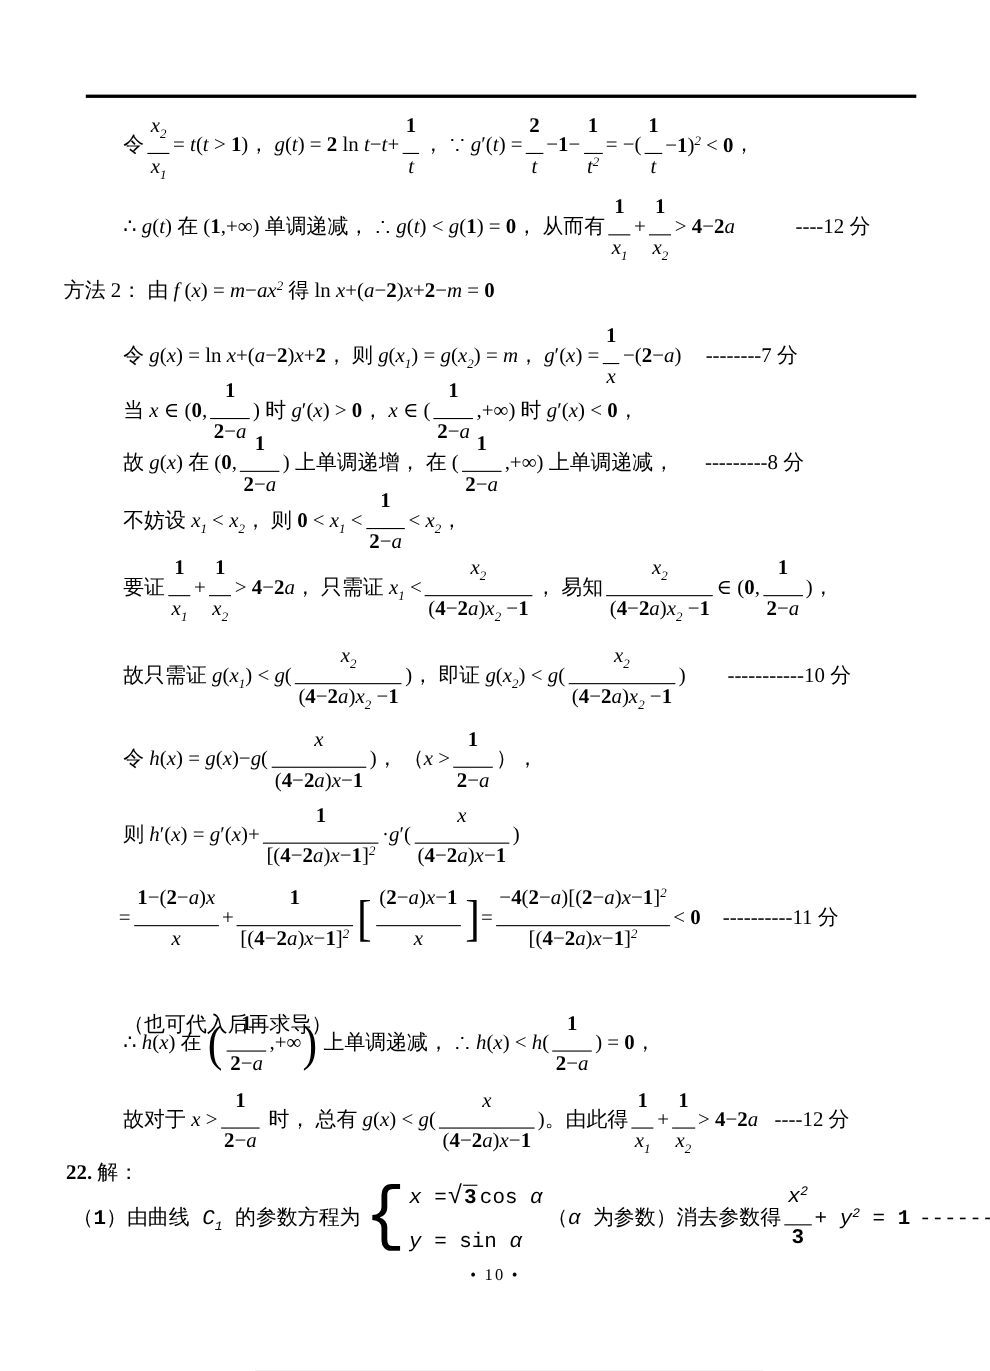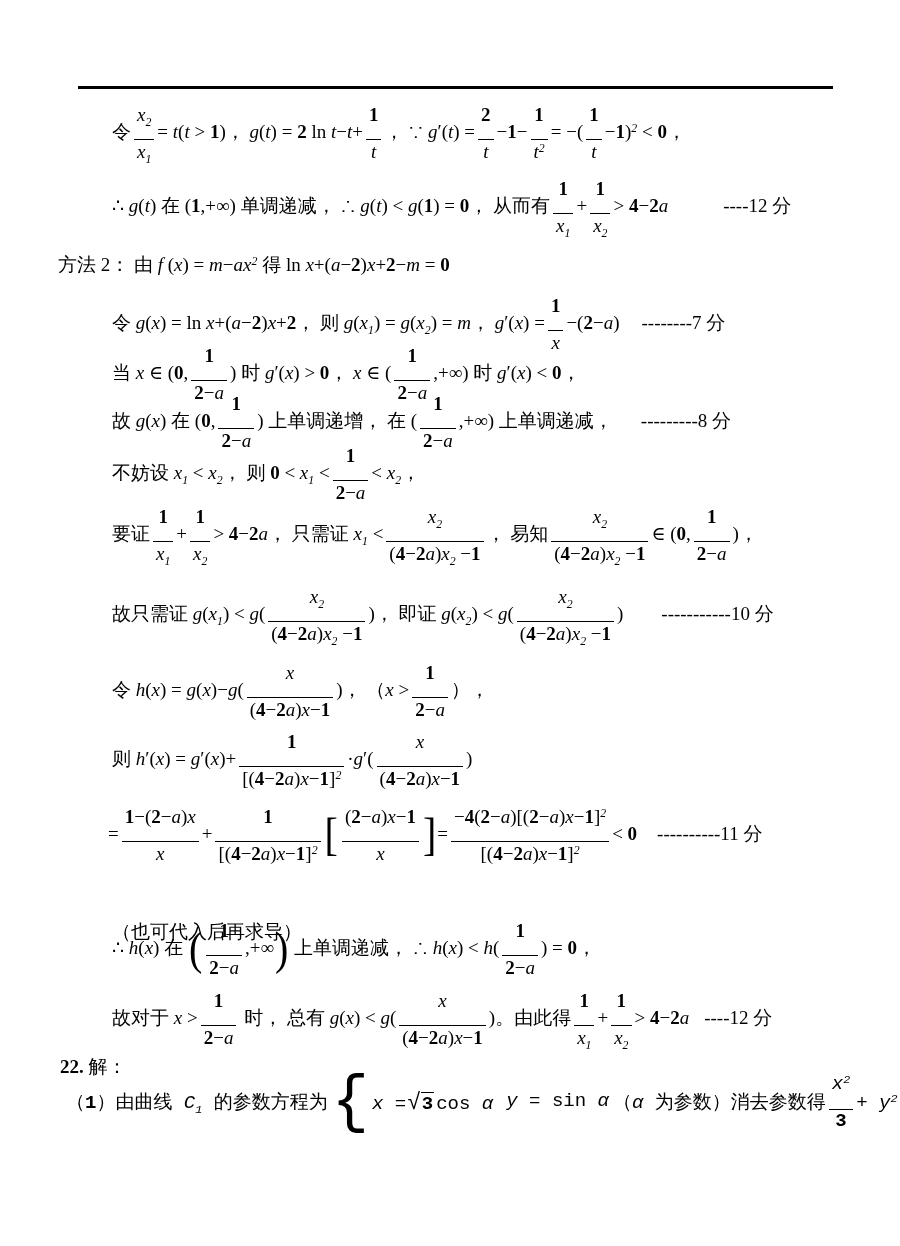--- a/index.html
+++ b/index.html
@@ -36,21 +36,21 @@
   .bigbr{
     display:inline-block;vertical-align:middle;
     font-size:40px;font-weight:400;line-height:0.9;
     transform:scaleY(1.15);margin:0 1px;font-style:normal;
   }
   .cases{display:inline-flex;align-items:center;vertical-align:middle;margin:0 4px;}
   .cases .brace{
     font-size:62px;font-weight:400;line-height:0.85;
     transform:scaleY(1.05);margin-right:3px;font-style:normal;
   }
-  .cases .rows{display:inline-flex;flex-direction:row;gap:13px;text-align:left;}
+  .cases .rows{display:inline-flex;flex-direction:column;gap:13px;text-align:left;}
   .sqrt{display:inline-block;white-space:nowrap;margin:0 2px 0 1px;}
   .sqrt .rad{font-size:1.2em;font-style:normal;}
   .sqrt .rcd{border-top:1.6px solid #000;padding:0 1px;}
   .footer{
     position:absolute;left:0;right:0;text-align:center;
     font-size:15px;letter-spacing:2px;
   }
 </style>
 </head>
 <body>
@@ -75,13 +75,14 @@
       <div class="line" style="left: 112px; top: 990px;"><span class="cjk">故对于 </span><span class="mrun"><span class="it">x</span><span class="up"> &gt;</span></span><span class="frac"><span class="num"><span class="mrun"><span class="bd">1</span></span></span><span class="den"><span class="mrun"><span class="bd">2</span><span class="up">−</span><span class="it">a</span></span></span></span><span class="cjk"> 时， 总有 </span><span class="mrun"><span class="it">g</span><span class="up">(</span><span class="it">x</span><span class="up">) &lt; </span><span class="it">g</span><span class="up">(</span></span><span class="frac"><span class="num"><span class="mrun"><span class="it">x</span></span></span><span class="den"><span class="mrun"><span class="up">(</span><span class="bd">4</span><span class="up">−</span><span class="bd">2</span><span class="it">a</span><span class="up">)</span><span class="it">x</span><span class="up">−</span><span class="bd">1</span></span></span></span><span class="mrun"><span class="up">)</span></span><span class="cjk">。由此得</span><span class="frac"><span class="num"><span class="mrun"><span class="bd">1</span></span></span><span class="den"><span class="mrun"><span class="it">x</span><sub>1</sub></span></span></span><span class="mrun"><span class="up">+</span></span><span class="frac"><span class="num"><span class="mrun"><span class="bd">1</span></span></span><span class="den"><span class="mrun"><span class="it">x</span><sub>2</sub></span></span></span><span class="mrun"><span class="up">&gt; </span><span class="bd">4</span><span class="up">−</span><span class="bd">2</span><span class="it">a</span></span><span class="sp" style="width: 15px;"></span><span class="cjk">----12 分</span></div>
       <div class="line" style="left: 60px; top: 1055px;"><span class="bd">22.</span><span class="cjk"> 解：</span></div>
       <div class="line" style="left: 66px; top: 1074px; font-family: Liberation Mono, monospace;"><span class="cjk">（</span><span class="bd">1</span><span class="cjk">）由曲线 </span><span class="mrun"><span class="it">C</span><sub>1</sub></span><span class="cjk"> 的参数方程为</span><span class="cases">
           <span class="brace">{</span>
           <span class="rows">
             <span class="row"><span class="mrun"><span class="it">x</span><span class="up"> =</span></span><span class="sqrt"><span class="rad">√</span><span class="rcd"><span class="mrun"><span class="bd">3</span></span></span></span><span class="mrun"><span class="up">cos</span><span class="up"> </span><span class="it">α</span></span></span>
             <span class="row"><span class="mrun"><span class="it">y</span><span class="up"> = </span><span class="up">sin</span><span class="up"> </span><span class="it">α</span></span></span>
           </span>
         </span><span class="cjk">（</span><span class="mrun"><span class="it">α</span></span><span class="cjk"> 为参数）消去参数得</span><span class="frac"><span class="num"><span class="mrun"><span class="it">x</span><sup>2</sup></span></span><span class="den"><span class="mrun"><span class="bd">3</span></span></span></span><span class="mrun"><span class="up">+ </span><span class="it">y</span><sup>2</sup><span class="up"> = </span><span class="bd">1</span></span><span class="sp" style="width: 8px;"></span><span class="cjk">-------------2 分</span></div>
     </div>
+  <div class="footer" id="footer" style="top: 1152px;">• 10 •</div>
 </div>
 
 </body></html>

